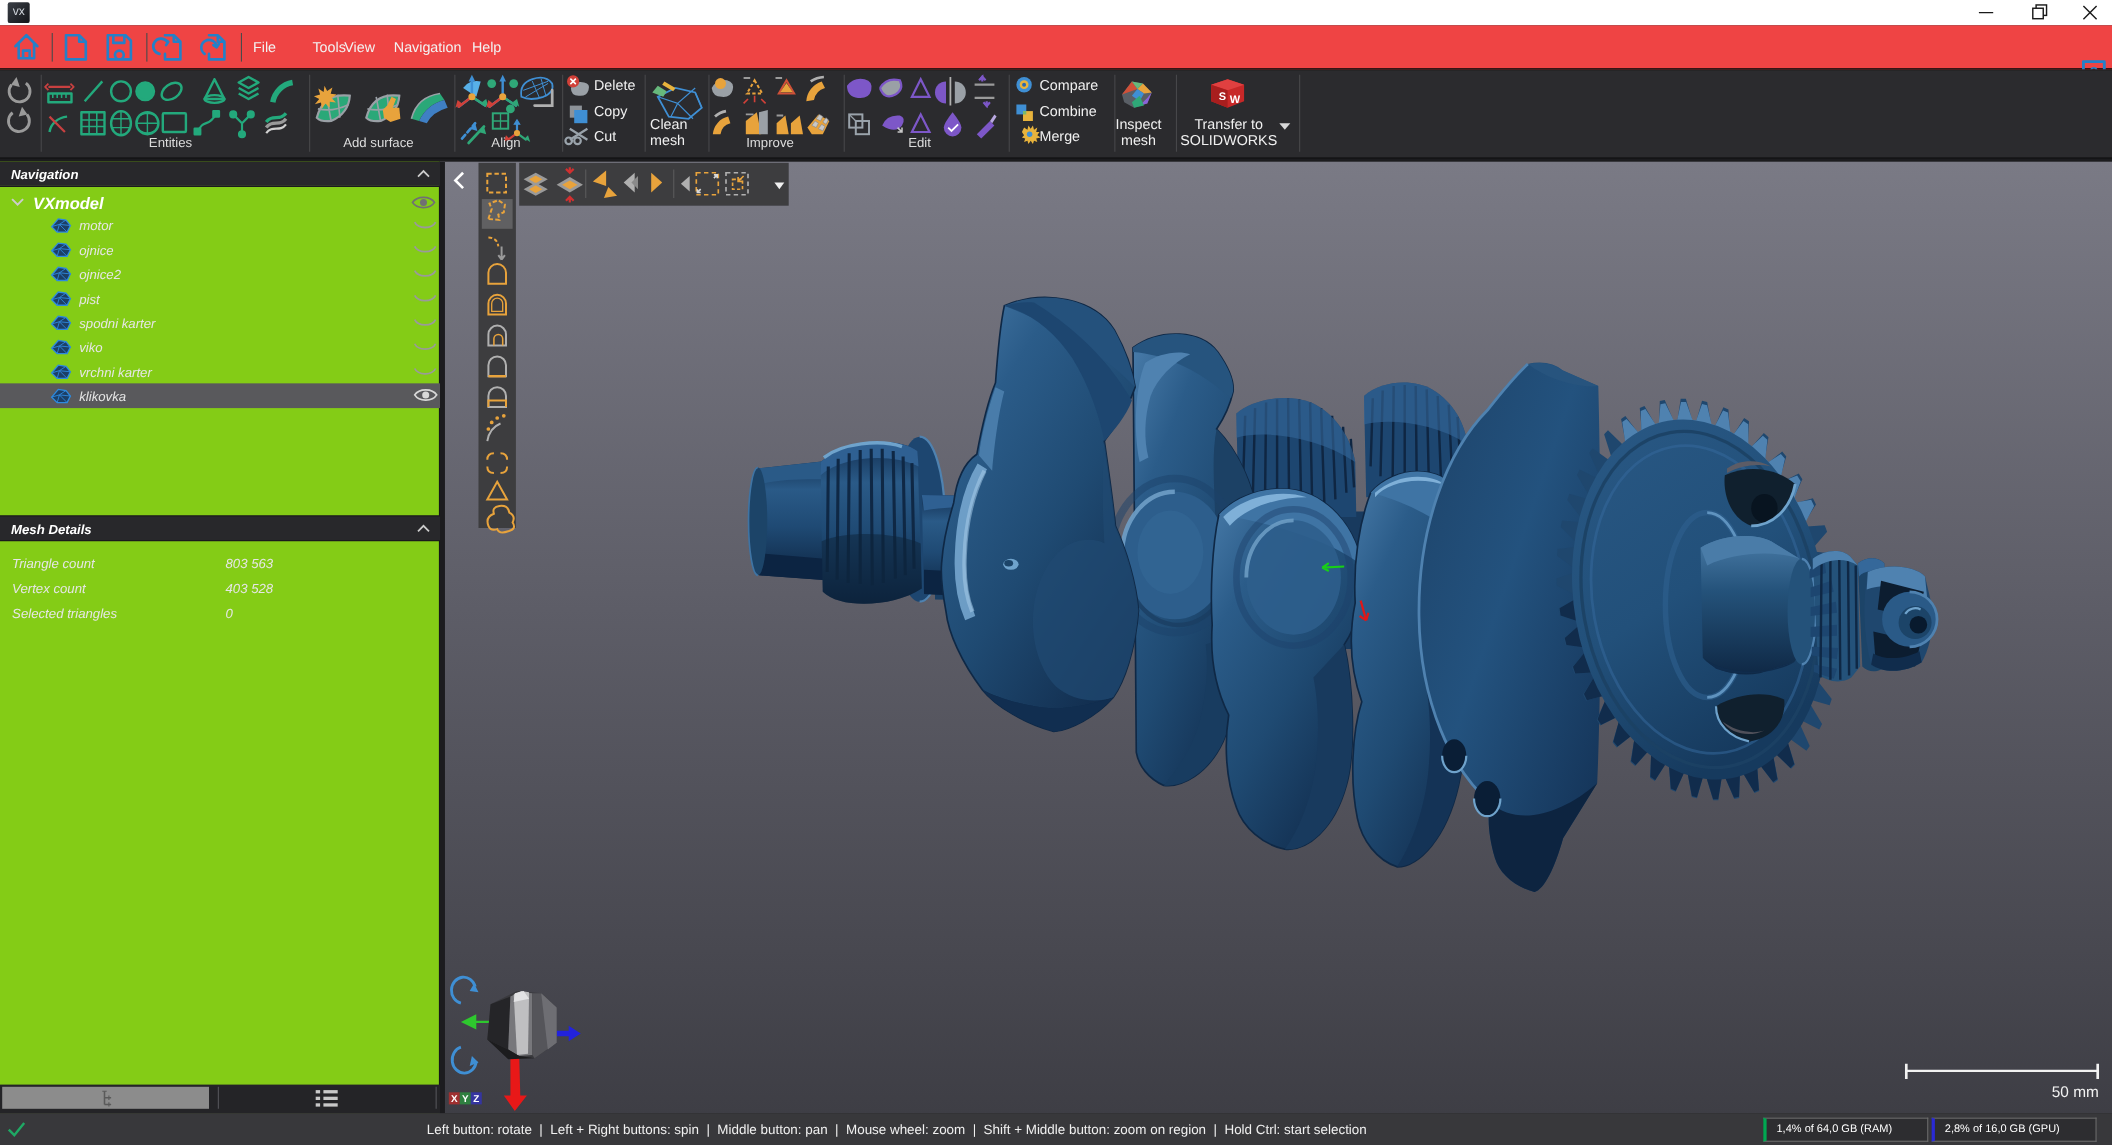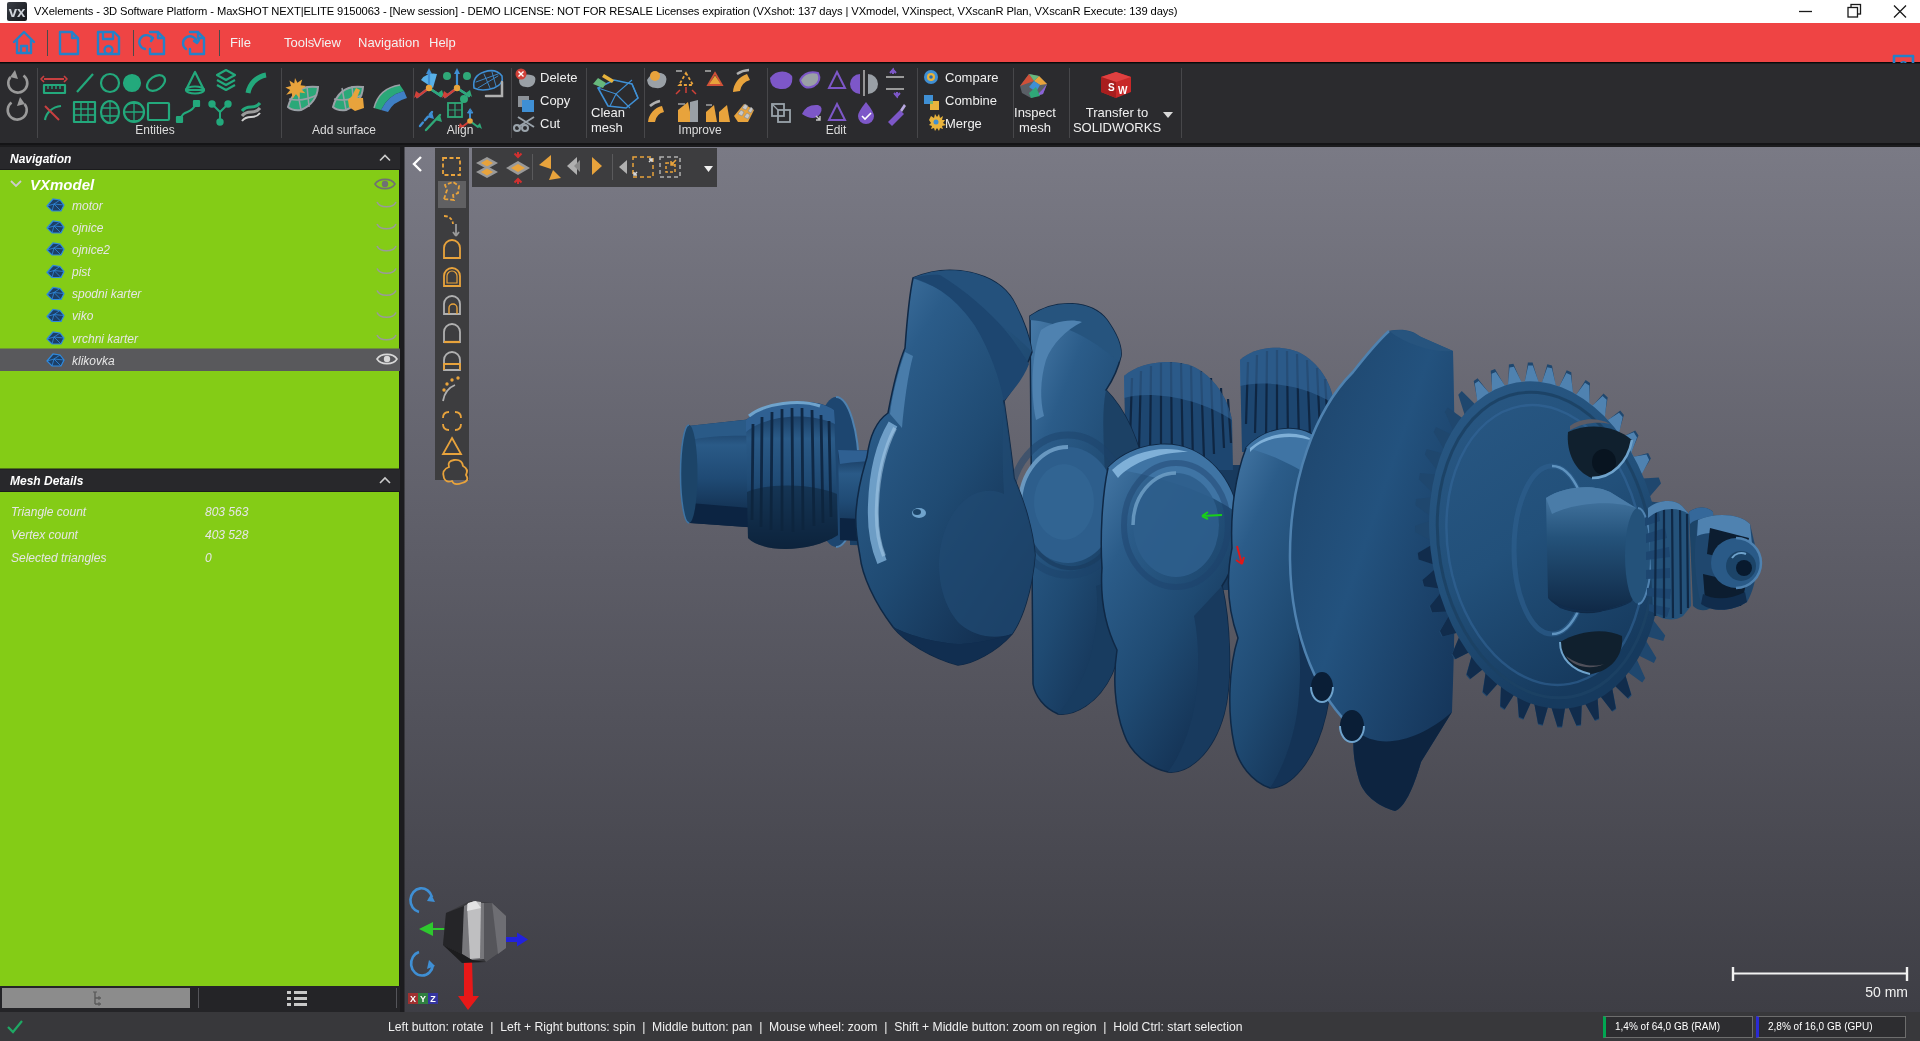--- a/index.html
+++ b/index.html
@@ -1,37 +1,36 @@
 <!DOCTYPE html>
 <html><head>
 <meta charset="utf-8">
 <style>
 html,body{margin:0;padding:0;width:1920px;height:1041px;overflow:hidden;background:#1c1c1e;font-family:"Liberation Sans",sans-serif;}
 *{box-sizing:border-box;}
 .abs{position:absolute;}
 #titlebar{left:0;top:0;width:1920px;height:23px;background:#ffffff;color:#000;}
-#titlebar .vxlogo{left:7px;top:2px;width:20px;height:19px;background:linear-gradient(135deg,#3a3f46,#14161a);border-radius:2px;color:#cfd4da;font-size:15px;font-weight:bold;text-align:center;line-height:19px;}
+#titlebar .vxlogo{left:7px;top:2px;width:20px;height:19px;background:linear-gradient(135deg,#3a3f46,#14161a);border-radius:2px;color:#cfd4da;font-size:11px;font-weight:normal;text-align:center;line-height:19px;}
 #titlebar .ttext{left:34px;top:5px;font-size:11.2px;color:#000;white-space:nowrap;letter-spacing:-0.1px;}
 #menubar{left:0;top:23px;width:1920px;height:40px;background:#ef4444;border-bottom:1px solid #0a0a0a;}
 .mtxt{top:12px;font-size:13px;color:#f2f2f2;}
 .msep{top:7px;width:1px;height:26px;background:#4a4a4a;}
 #ribbon{left:0;top:64px;width:1920px;height:81px;background:#2b2b2e;border-bottom:2px solid #141416;}
 .rtxt{font-size:13px;color:#f0f0f0;}
 #main{left:0;top:147px;width:1920px;height:865px;}
 #leftpanel{left:0;top:0;width:400px;height:865px;background:#84cc16;border-right:1px solid #161618;font-style:italic;}
 #viewport{left:400px;top:0;width:1520px;height:865px;background:linear-gradient(#7a7a85 0%,#5d5d67 47%,#3e3e45 100%);}
 #statusbar{left:0;top:1012px;width:1920px;height:29px;background:#38383b;color:#f0f0f0;font-size:12.2px;}
 .sbox{top:4px;height:22px;background:#2d2d30;border:1px solid #6d6d6d;font-size:10px;color:#fff;line-height:20px;padding-left:9px;width:150px;}
 svg{display:block;}
 </style>
 </head>
 <body>
 <div class="abs" id="titlebar">
   <div class="abs vxlogo">vx</div>
-  <div class="abs ttext">VXelements - 3D Software Platform - MaxSHOT NEXT|ELITE 9150063 - [New session] - DEMO LICENSE: NOT FOR RESALE Licenses expiration (VXshot: 137 days | VXmodel, VXinspect, VXscanR Plan, VXscanR Execute: 139 days)</div>
   <svg class="abs" style="left:1790px;top:0" width="130" height="23" viewBox="0 0 130 23">
     <g stroke="#1a1a1a" stroke-width="1.3" fill="none">
       <path d="M9 11.5 H22"></path>
       <rect x="61" y="4.5" width="9.5" height="9.5"></rect>
       <rect x="58" y="7.5" width="9.5" height="9.5" fill="#ffffff"></rect>
       <path d="M104 5.5 L116 17.5 M116 5.5 L104 17.5"></path>
     </g>
   </svg>
 </div>
 <div class="abs" id="menubar">

